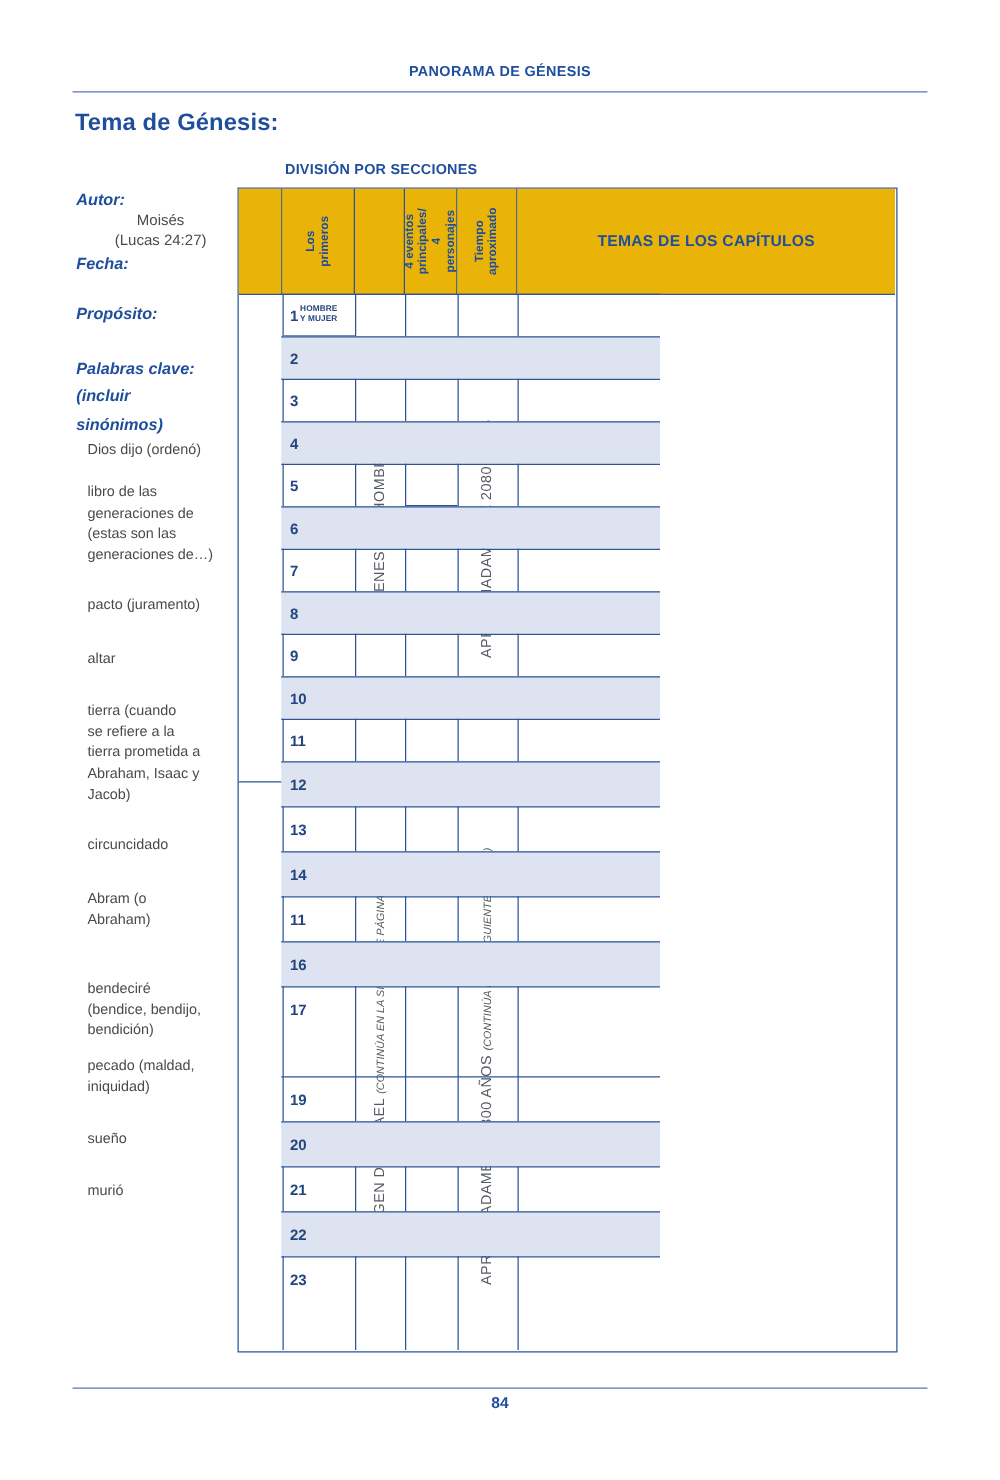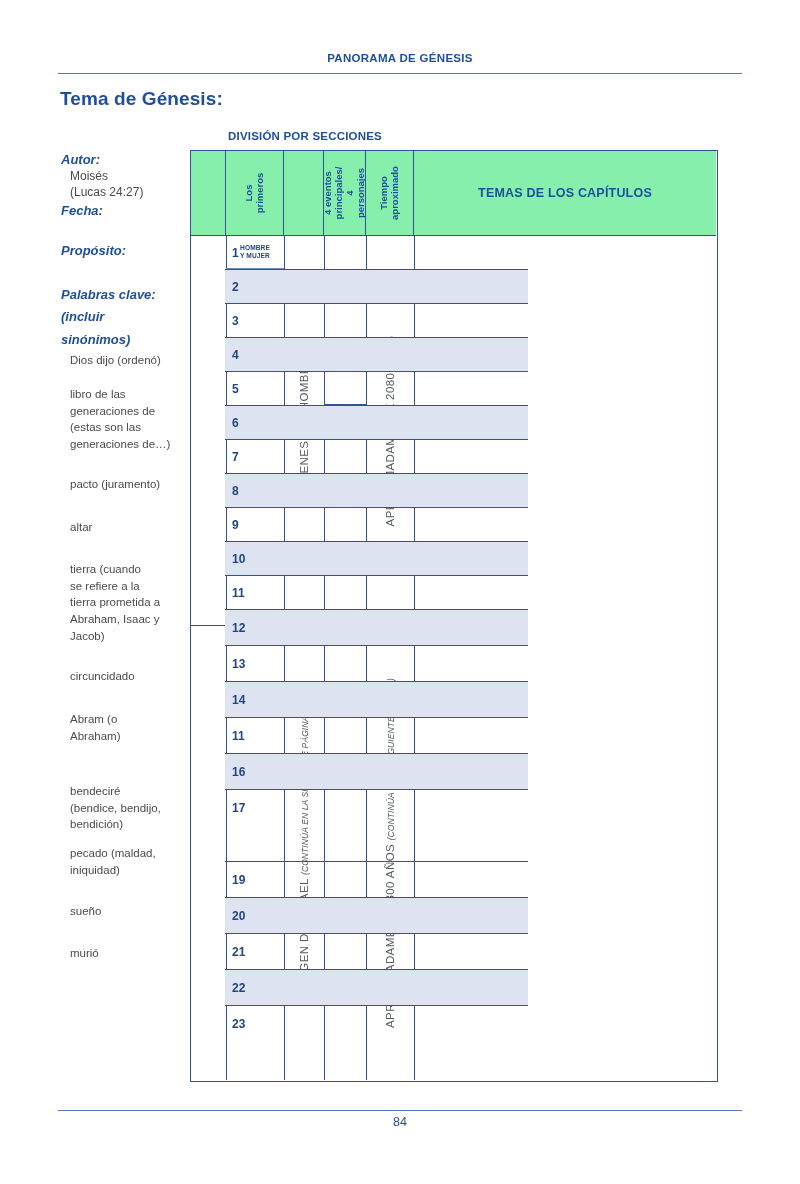--- a/index.html
+++ b/index.html
@@ -77,20 +77,21 @@
     font-style: italic;
     font-weight: bold;
     color: #1f4e9c;
     line-height: 1.25;
   }
   .sb-sub {
     font-size: 12px;
     color: #4a4a4a;
     line-height: 1.35;
     padding-left: 9px;
+    text-align: center;
   }
   .kw {
     position: absolute;
     left: 70px;
     font-size: 11.5px;
     color: #4a4a4a;
     line-height: 1.45;
     width: 120px;
   }
 
@@ -102,21 +103,21 @@
     width: 528px;
     height: 932px;
     border: 1.6px solid #2d5496;
     box-sizing: border-box;
   }
   .cell {
     position: absolute;
     box-sizing: border-box;
   }
   .hdr {
-    background: #86efac;
+    background: #eab308;
     border-right: 1.3px solid #2d5496;
     border-bottom: 1.6px solid #2d5496;
   }
   .hdr-last { border-right: none; }
   .vtext {
     position: absolute;
     left: 50%;
     top: 50%;
     transform: translate(-50%,-50%) rotate(-90deg);
     white-space: nowrap;
@@ -201,21 +202,21 @@
     height: 1px;
     background: #5578b4;
   }
   .foot-num {
     position: absolute;
     left: 58px;
     top: 1115px;
     width: 684px;
     text-align: center;
     font-size: 12.5px;
-    font-weight: normal;
+    font-weight: bold;
     color: #1f4e9c;
   }
 </style>
 </head>
 <body>
 
 <div class="page">
 
   <div class="runhead">PANORAMA DE GÉNESIS</div>
   <div class="runhead-rule"></div>

